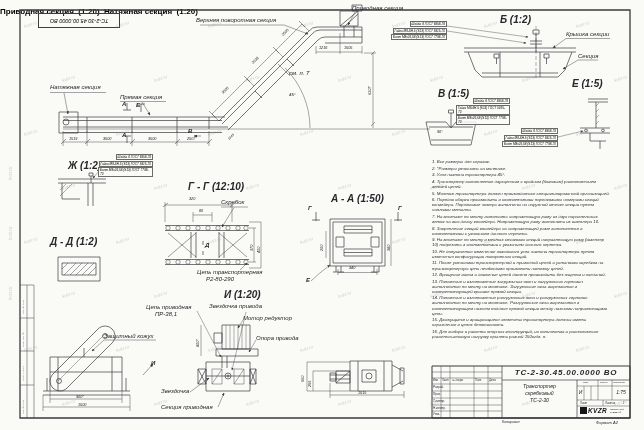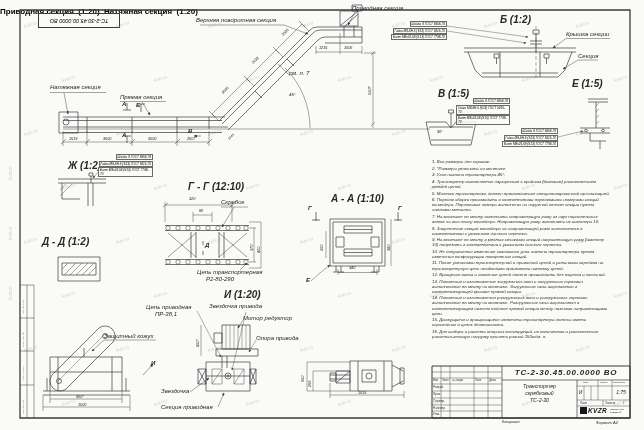--- a/index.html
+++ b/index.html
@@ -242,30 +242,30 @@
 <span class="lb" style="left:221px;top:199px">Скребок</span>
 <span class="dim" style="left:189px;top:197px">320</span>
 <span class="dim" style="left:199px;top:209px">80</span>
 <span class="dim rot90" style="left:250px;top:251px">370</span>
 <span class="dim rot90" style="left:257px;top:253px">400</span>
 <span class="mk" style="left:205px;top:242px">Д</span>
 <span class="lb" style="left:197px;top:269px">Цепь транспортерная</span>
 <span class="lb" style="left:206px;top:276px">Р2-80-290</span>
 
 
-<span class="hd" style="left:331px;top:193px">А - А (1:10)</span>
+<span class="hd" style="left:331px;top:193px">А - А (1:50)</span>
 <span class="mk" style="left:308px;top:205px">Г</span>
 <span class="mk" style="left:398px;top:205px">Г</span>
 <span class="mk" style="left:306px;top:277px">Е</span>
 <span class="dim rot90" style="left:320px;top:251px">200</span>
 <span class="dim rot90" style="left:387px;top:251px">380</span>
 <span class="dim" style="left:349px;top:266px">340</span>
 
 
-<span class="hd" style="left:42px;top:236px">Д - Д (1:2)</span>
+<span class="hd" style="left:50px;top:236px">Д - Д (1:2)</span>
 
 
 <span class="hd2" style="left:44px;top:295px">Приводная секция</span>
 <span class="hd2" style="left:69px;top:306px">(1:20)</span>
 <span class="lb" style="left:104px;top:333px">Защитный кожух</span>
 <span class="mk" style="left:151px;top:360px">И</span>
 <span class="lb" style="left:161px;top:388px">Звездочка</span>
 <span class="lb" style="left:161px;top:404px">Секция приводная</span>
 <span class="dim" style="left:76px;top:394.5px">900*</span>
 <span class="dim" style="left:78px;top:402.5px">1500</span>

